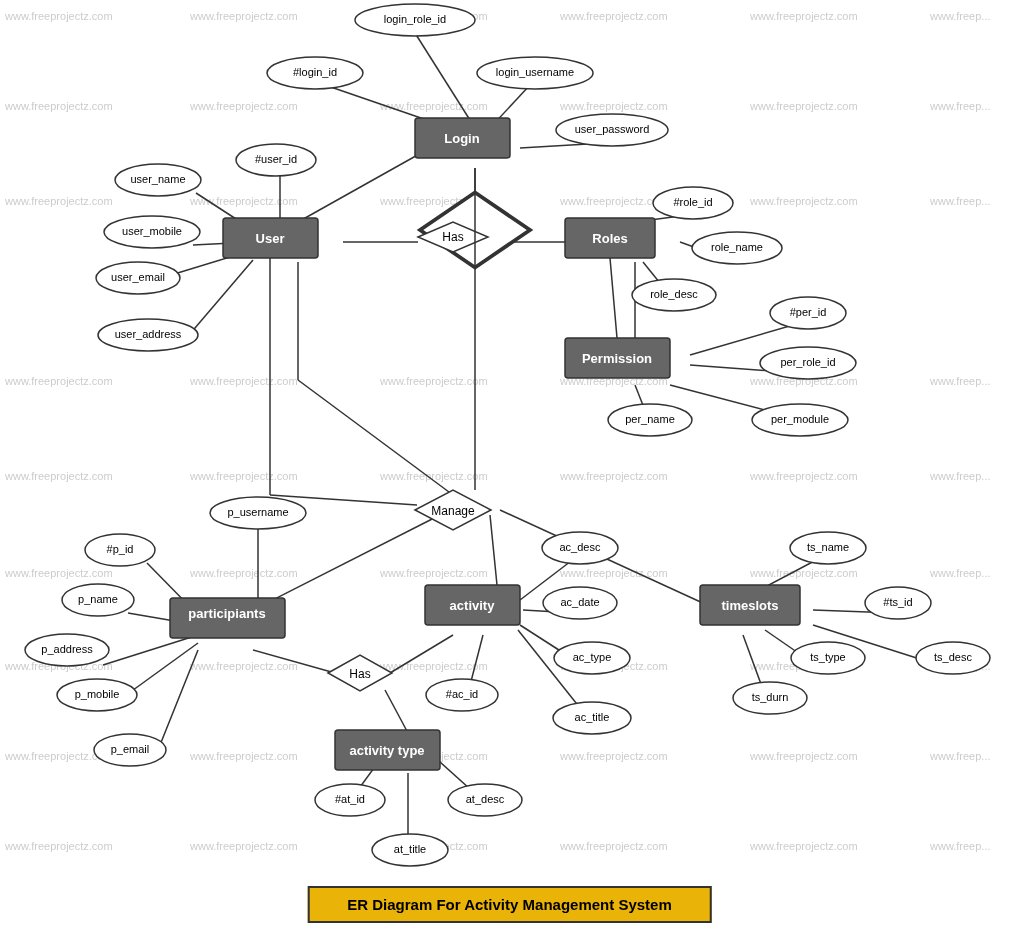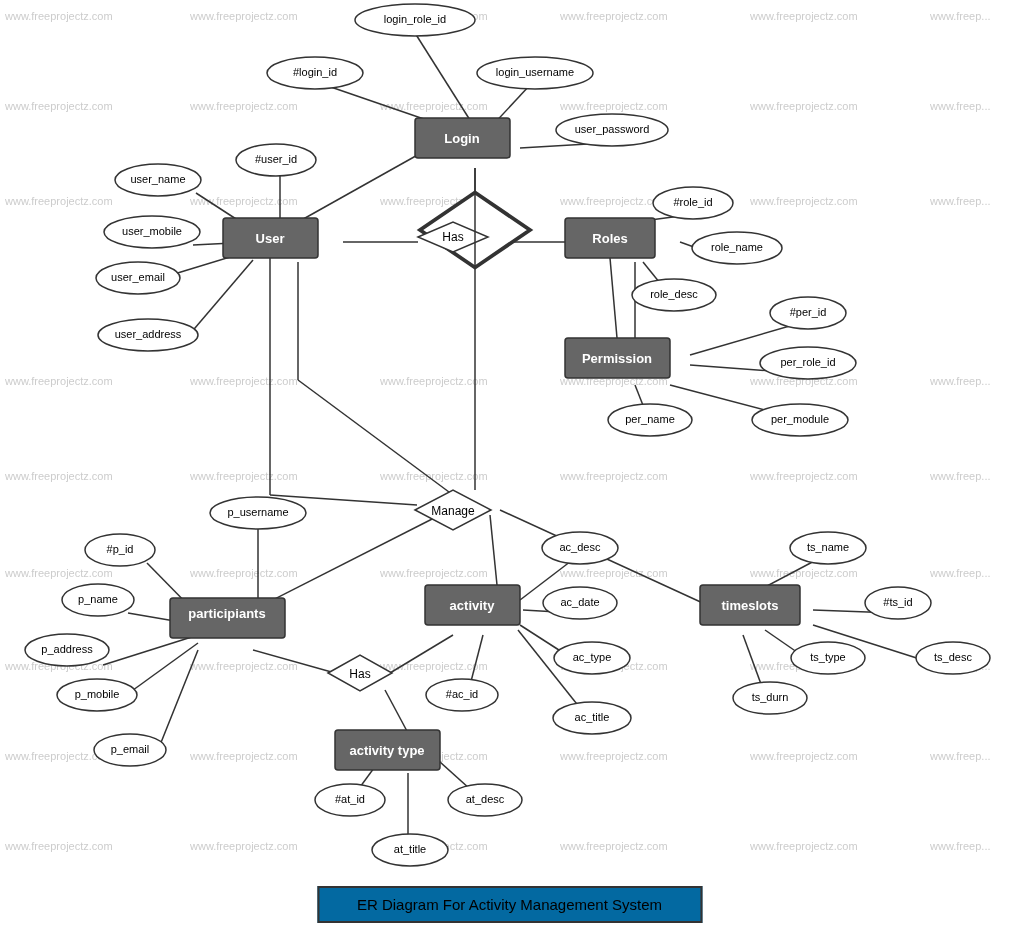--- a/index.html
+++ b/index.html
@@ -26,22 +26,22 @@
       height: 941px;
     }
     .caption-box {
       position: absolute;
       bottom: 18px;
       left: 50%;
       transform: translateX(-50%);
       border: 2px solid #333;
       padding: 8px 38px;
       font-size: 15px;
-      font-weight: normal;
-      background: #0369a1;
+      font-weight: bold;
+      background: #eab308;
       white-space: nowrap;
     }
   </style>
 </head>
 <body>
 
 <div class="watermark" style="top:10px;left:5px">www.freeprojectz.com</div>
 <div class="watermark" style="top:10px;left:190px">www.freeprojectz.com</div>
 <div class="watermark" style="top:10px;left:380px">www.freeprojectz.com</div>
 <div class="watermark" style="top:10px;left:560px">www.freeprojectz.com</div>

